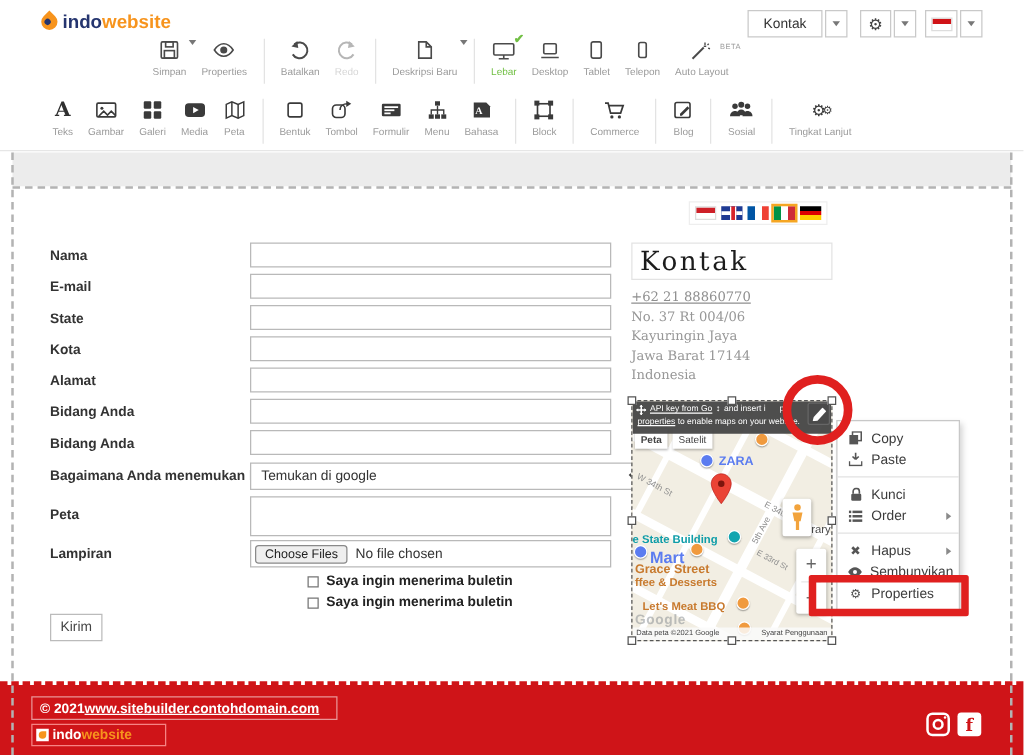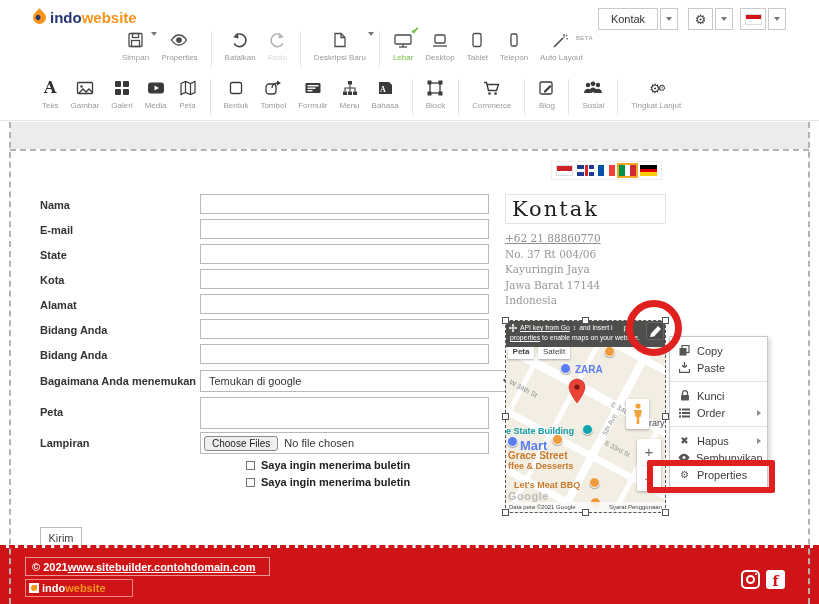--- a/index.html
+++ b/index.html
@@ -67,21 +67,21 @@
   .finput { left:200px; width:289px; height:20px; border:1px solid #b9b9b9; background:#fff; }
   .fselect { left:200px; width:319px; height:22px; border:1px solid #b9b9b9; background:#fff; display:flex; align-items:center; padding:0 8px; color:#333; }
   .fselect .chev { margin-left:auto; width:7px; height:7px; border-right:2px solid #444; border-bottom:2px solid #444; transform:rotate(45deg) translateY(-2px); }
   .ftext { left:200px; width:289px; height:32px; border:1px solid #b9b9b9; background:#fff; }
   .ffile { left:200px; width:289px; height:22px; border:1px solid #b9b9b9; background:#fff; display:flex; align-items:center; padding:0 3px; gap:6px; }
   .ffile-btn { border:1px solid #8a8a8a; border-radius:3px; background:#efefef; font-size:10px; color:#222; padding:1px 7px; }
   .ffile-status { color:#333; font-size:11px; }
   .chk { display:flex; align-items:center; gap:6px; left:202px;padding-left:44px; }
   .chkbox { width:9px; height:9px; border:1px solid #757575; background:#fff; display:inline-block; }
   .chklabel { font-weight:bold; font-size:11px; color:#222; }
-  .kirim { left:40px; width:42px; height:22px; border:1px solid #bbb; background:#fff; color:#444; display:flex; align-items:center; justify-content:center; font-size:11px;margin-top:36px; }
+  .kirim { left:40px; width:42px; height:22px; border:1px solid #bbb; background:#fff; color:#444; display:flex; align-items:center; justify-content:center; font-size:11px; }
 
   
   .kontak-box { left:505px; top:194px; width:161px; height:30px; border:1px solid #e3e3e3; display:flex; align-items:center; }
   .kontak-h { font-family:"DejaVu Serif", serif; font-size:21px; color:#1c1c1c; letter-spacing:2px; padding-left:6px; }
   .contact { left:505px; top:231px; width:161px; font-family:"DejaVu Serif", serif; font-size:10.5px; color:#979797; line-height:15.5px; }
   .contact .phone { text-decoration:underline; color:#8f8f8f; }
 
   
   .mapw { left:505px; top:320px; width:161px; height:193px; border:1px dashed #555; background:#f2eee3; z-index:10; }
   .handle { position:absolute; width:7px; height:7px; background:#fff; border:1px solid #555; z-index:30; }

